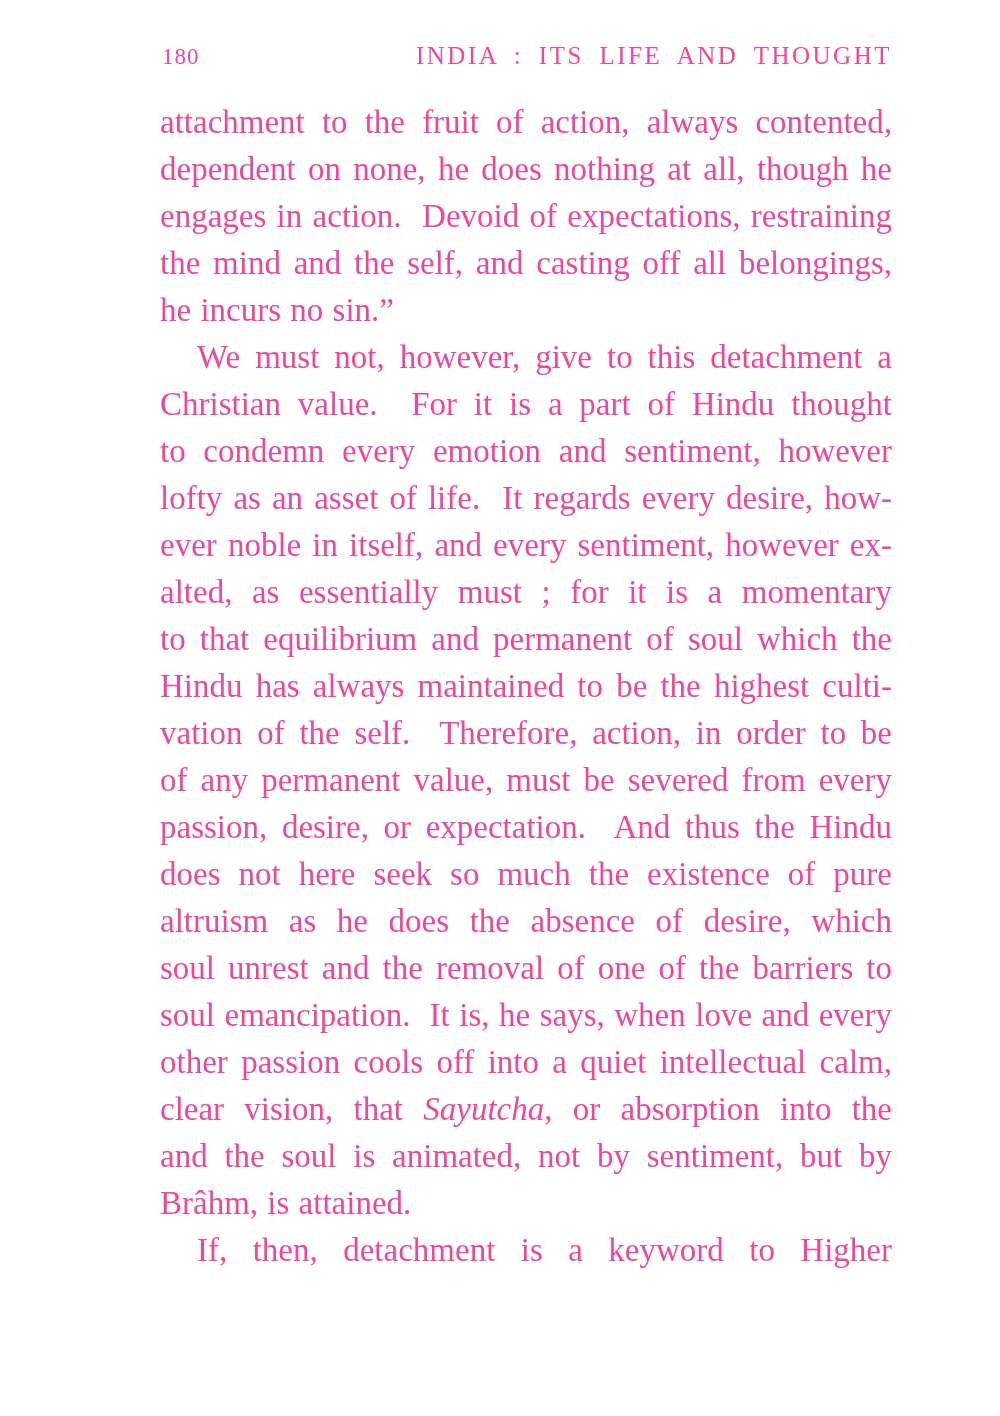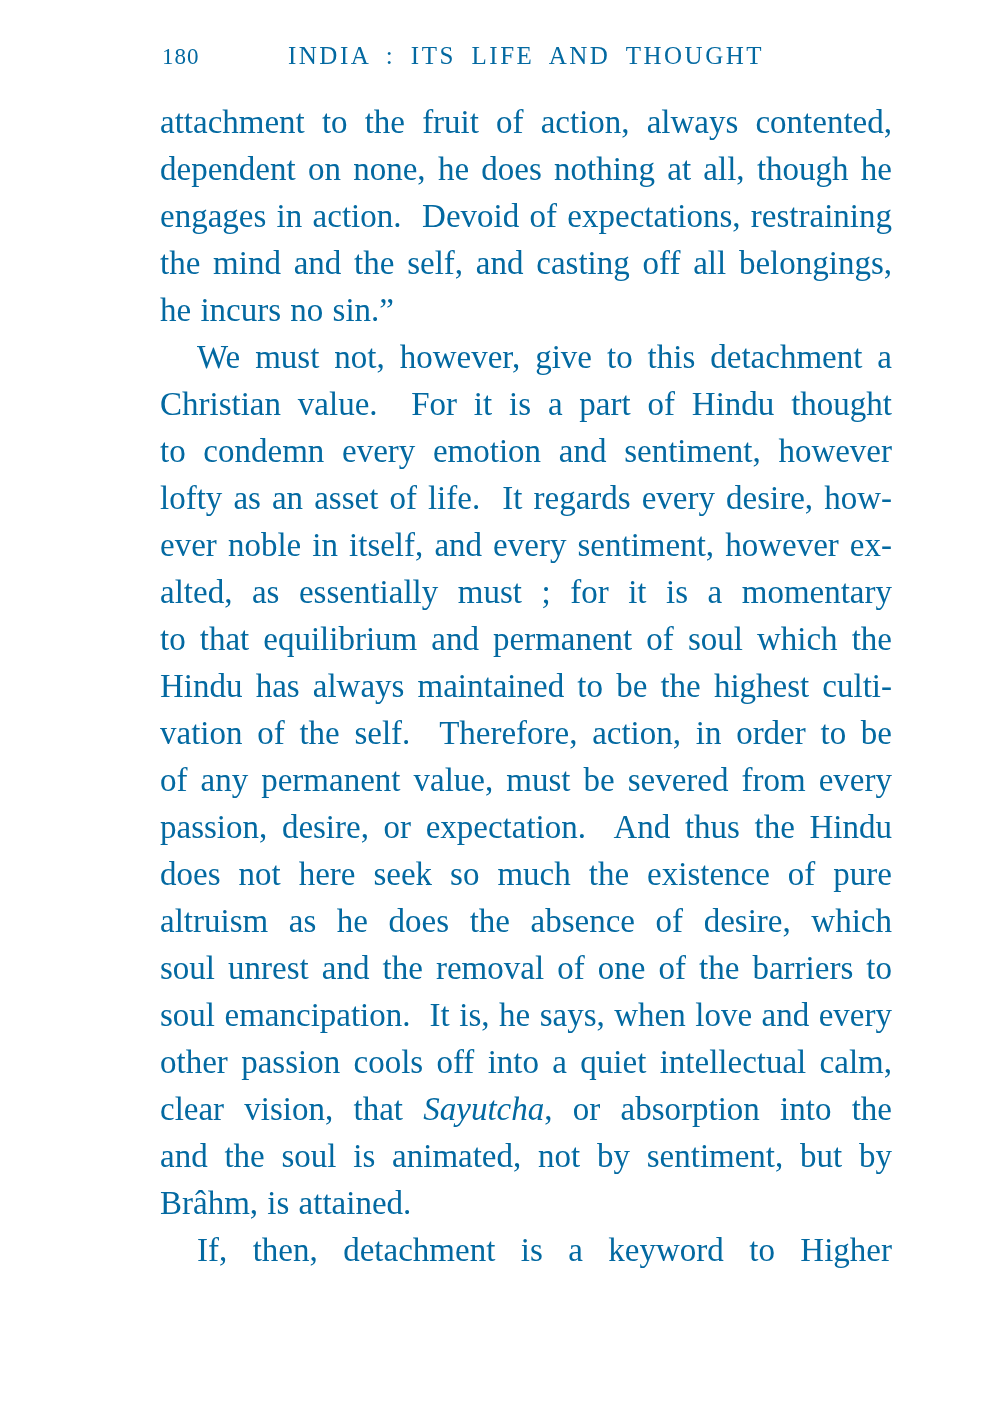--- a/index.html
+++ b/index.html
@@ -6,21 +6,21 @@
     margin: 0;
     padding: 0;
     background: #ffffff;
   }
   .page {
     position: relative;
     width: 1000px;
     height: 1416px;
     background: #ffffff;
     font-family: "Liberation Serif", "DejaVu Serif", serif;
-    color: #0369a1;
+    color: #ec4899;
     overflow: hidden;
   }
   .running-head {
     position: absolute;
     left: 160px;
     top: 40px;
     width: 732px;
     height: 40px;
   }
   .page-number {
@@ -29,21 +29,21 @@
     top: 4px;
     font-size: 23px;
     letter-spacing: 1px;
     font-variant-numeric: oldstyle-nums;
   }
   .head-title {
     position: absolute;
     left: 0;
     top: 2px;
     width: 100%;
-    text-align: center;
+    text-align: right;
     font-size: 25px;
     letter-spacing: 2.5px;
     word-spacing: 7px;
   }
   .text-block {
     position: absolute;
     left: 160px;
     top: 99px;
     width: 732px;
   }

